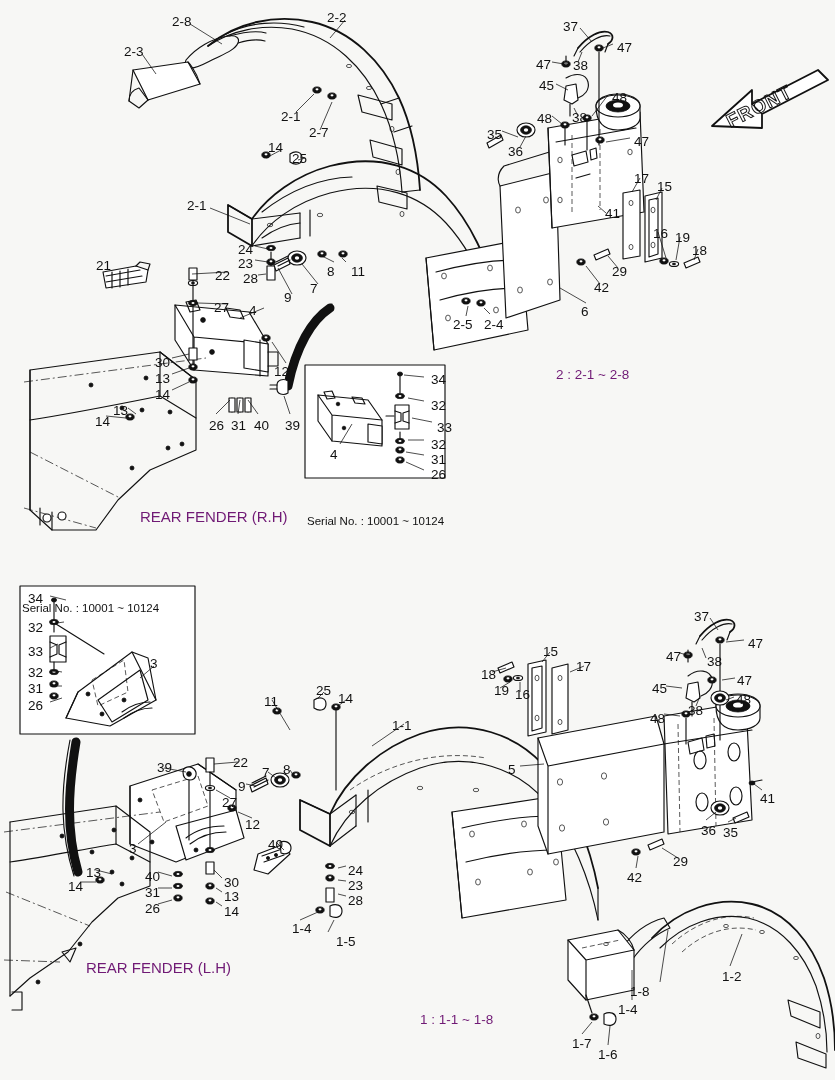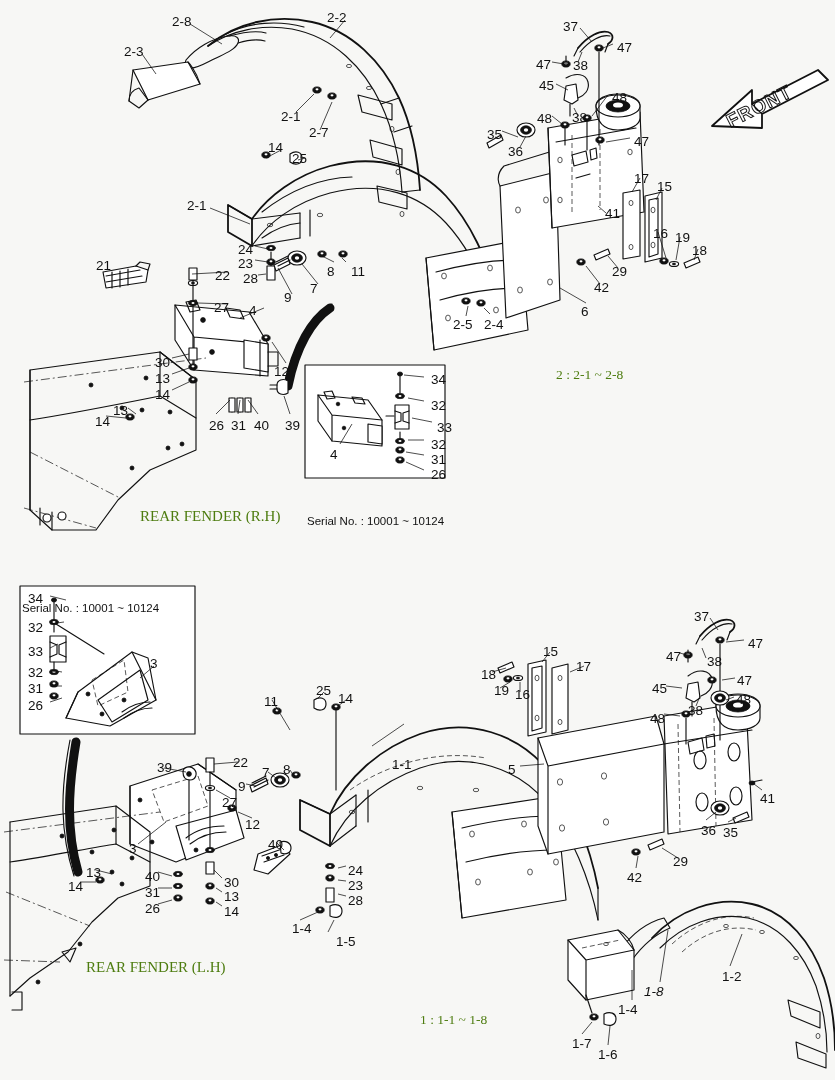--- a/index.html
+++ b/index.html
@@ -9,22 +9,22 @@
     color:#111;
   }
   #sheet{position:absolute;inset:0;width:835px;height:1080px;}
   svg.layer{position:absolute;left:0;top:0;width:835px;height:1080px;overflow:visible;}
   .lbl{
     position:absolute;font-family:"Liberation Sans","DejaVu Sans",sans-serif;
     font-size:13.5px;color:#111;white-space:nowrap;line-height:1;
     letter-spacing:0px;
   }
   .cap{
-    position:absolute;font-size:13.5px;white-space:nowrap;color:#4d7c0f;
-    font-family:Liberation Serif, serif;
+    position:absolute;font-size:13.5px;white-space:nowrap;color:#701a75;
+    font-family:Liberation Sans, sans-serif;
   }
   .serial{position:absolute;font-size:11.5px;white-space:nowrap;color:#111;margin-top:32px;}
   .frontarrow{position:absolute;}
 </style>
 </head>
 <body>
 
 <div id="sheet">
 
   <svg class="layer" viewBox="0 0 835 1080">
@@ -758,21 +758,21 @@
       <div class="lbl" style="left: 494px; top: 684px;">19</div>
       <div class="lbl" style="left: 515px; top: 688px;">16</div>
       <div class="lbl" style="left: 28px; top: 682px;">31</div>
       <div class="lbl" style="left: 264px; top: 695px;">11</div>
       <div class="lbl" style="left: 316px; top: 684px;">25</div>
       <div class="lbl" style="left: 338px; top: 692px;">14</div>
       <div class="lbl" style="left: 736px; top: 693px;">48</div>
       <div class="lbl" style="left: 28px; top: 699px;">26</div>
       <div class="lbl" style="left: 688px; top: 704px;">38</div>
       <div class="lbl" style="left: 650px; top: 712px;">48</div>
-      <div class="lbl" style="left: 392px; top: 719px; margin-top: 39px;">1-1</div>
+      <div class="lbl" style="left: 392px; top: 719px;">1-1</div>
       <div class="lbl" style="left: 508px; top: 763px;">5</div>
       <div class="lbl" style="left: 760px; top: 792px;">41</div>
       <div class="lbl" style="left: 157px; top: 761px;">39</div>
       <div class="lbl" style="left: 233px; top: 756px;">22</div>
       <div class="lbl" style="left: 238px; top: 780px;">9</div>
       <div class="lbl" style="left: 262px; top: 766px;">7</div>
       <div class="lbl" style="left: 283px; top: 763px;">8</div>
       <div class="lbl" style="left: 222px; top: 796px;">27</div>
       <div class="lbl" style="left: 245px; top: 818px;">12</div>
       <div class="lbl" style="left: 701px; top: 824px;">36</div>
@@ -787,21 +787,21 @@
       <div class="lbl" style="left: 145px; top: 870px;">40</div>
       <div class="lbl" style="left: 224px; top: 876px;">30</div>
       <div class="lbl" style="left: 68px; top: 880px;">14</div>
       <div class="lbl" style="left: 145px; top: 886px;">31</div>
       <div class="lbl" style="left: 224px; top: 890px;">13</div>
       <div class="lbl" style="left: 348px; top: 894px;">28</div>
       <div class="lbl" style="left: 145px; top: 902px;">26</div>
       <div class="lbl" style="left: 224px; top: 905px;">14</div>
       <div class="lbl" style="left: 292px; top: 922px;">1-4</div>
       <div class="lbl" style="left: 336px; top: 935px;">1-5</div>
-      <div class="lbl" style="left: 644px; top: 985px; font-style: italic;">1-8</div>
+      <div class="lbl" style="left: 630px; top: 985px;">1-8</div>
       <div class="lbl" style="left: 722px; top: 970px; text-align: right;">1-2</div>
       <div class="lbl" style="left: 618px; top: 1003px;">1-4</div>
       <div class="lbl" style="left: 572px; top: 1037px;">1-7</div>
       <div class="lbl" style="left: 598px; top: 1048px;">1-6</div>
     </div>
 
   <div class="cap" style="left:140px;top:508px;font-size:15px;">REAR FENDER (R.H)</div>
   <div class="cap" style="left:556px;top:367px;">2 : 2-1 ~ 2-8</div>
   <div class="serial" style="left:307px;top:483px;">Serial No. : 10001 ~ 10124</div>
 

